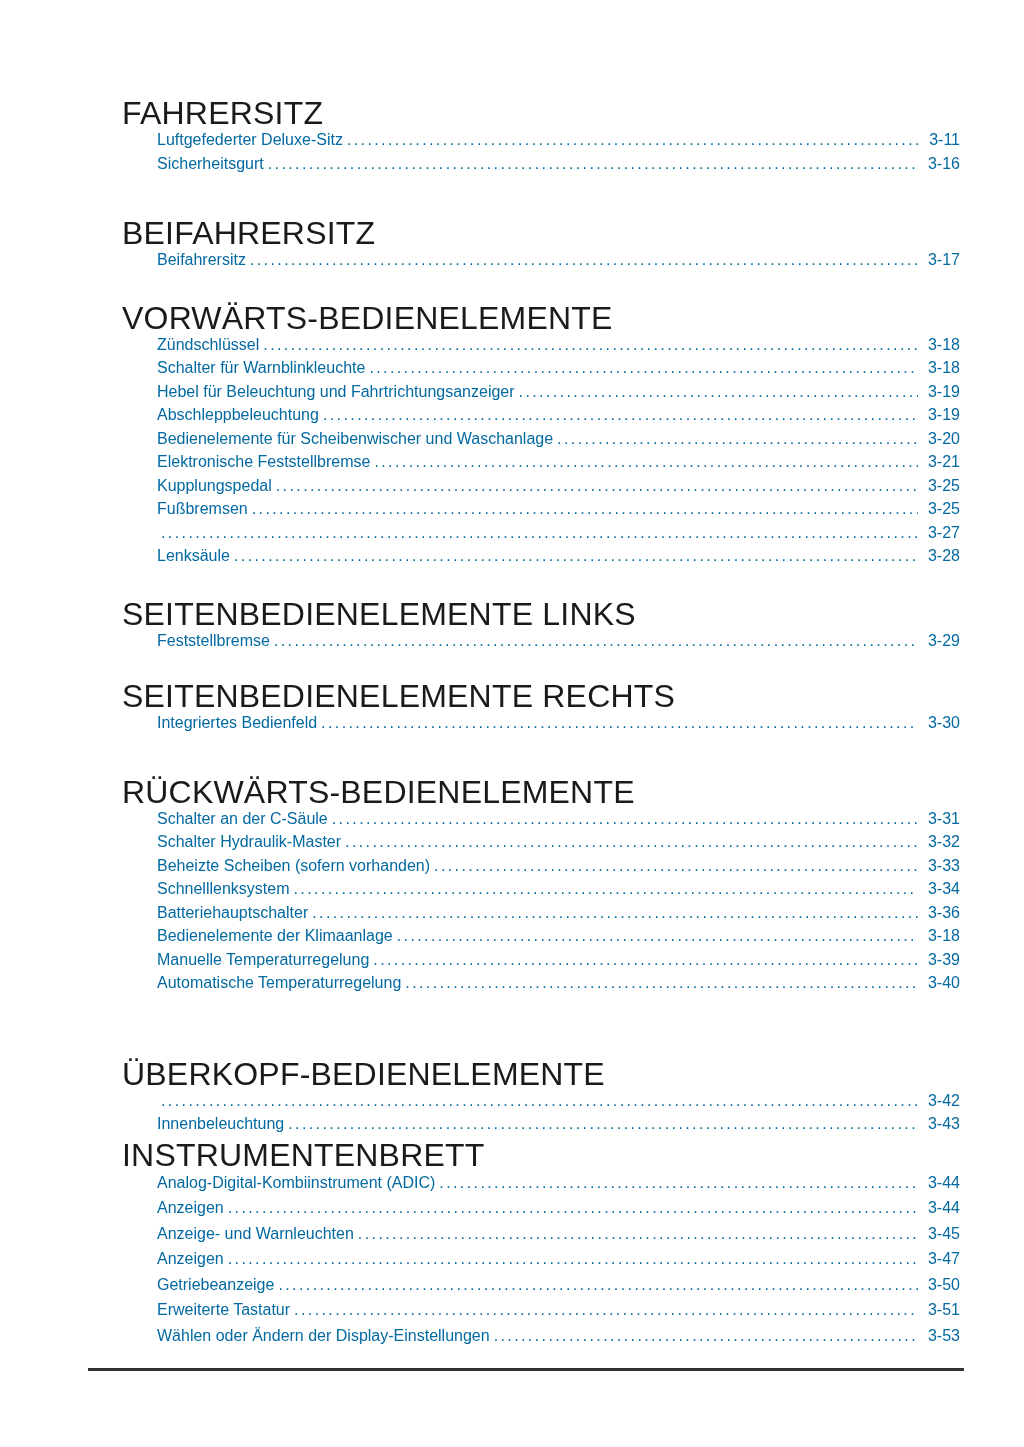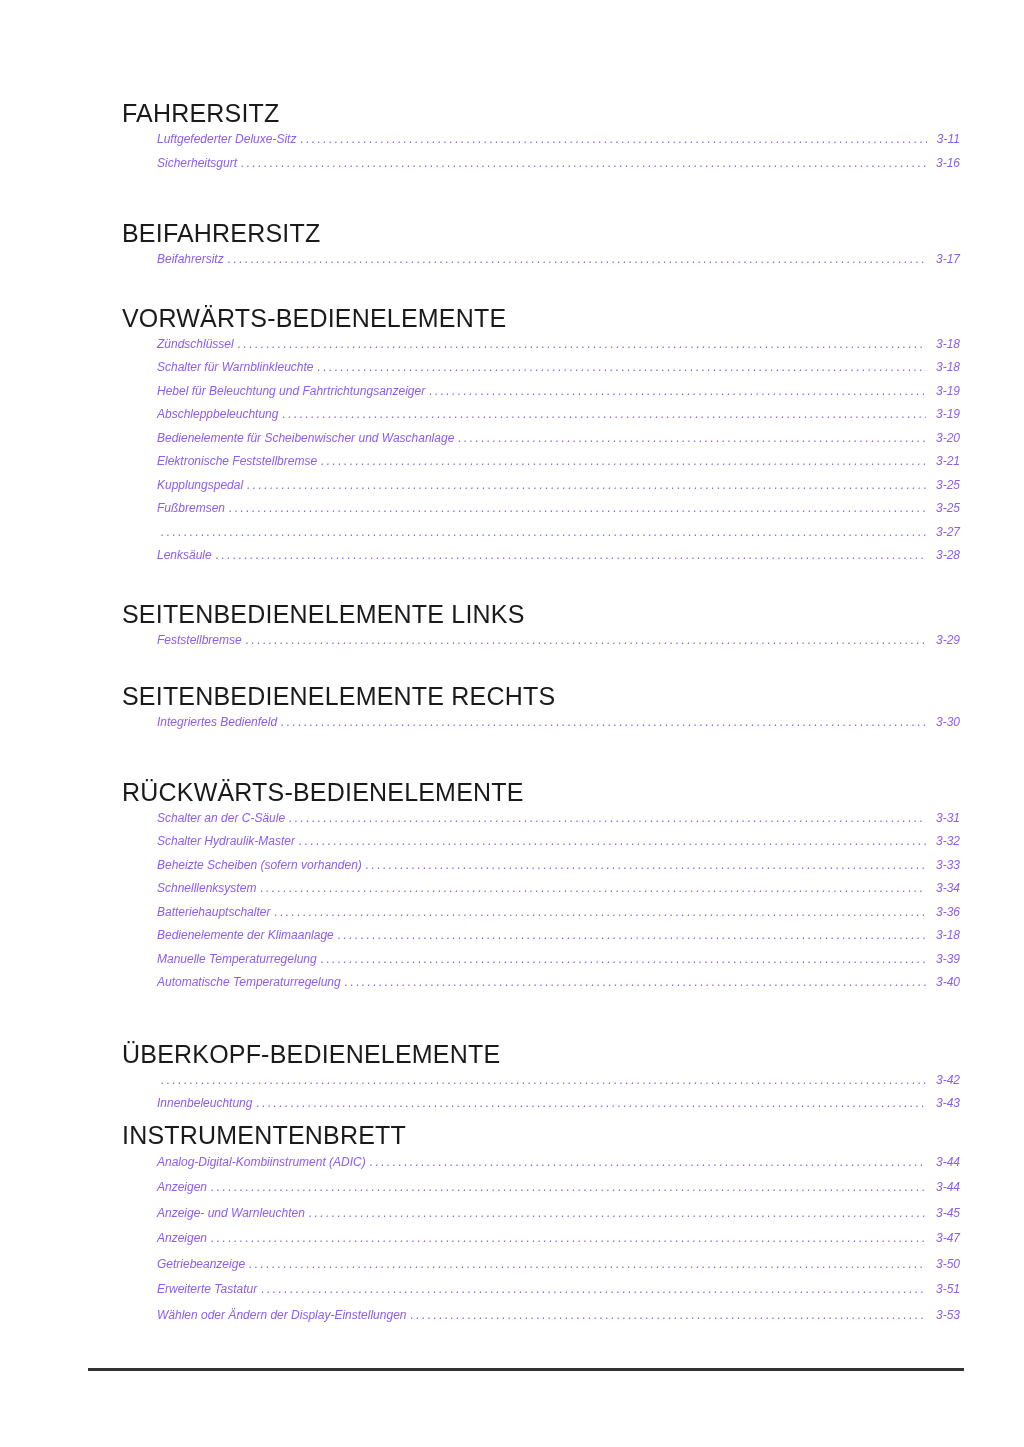--- a/index.html
+++ b/index.html
@@ -22,42 +22,41 @@
     top: 98px;
     width: 838px;
   }
   .toc-section { margin: 0; }
   .toc-section:nth-child(1) { margin-top: 0; }
   .toc-section:nth-child(2) { margin-top: 43px; }
   .toc-section:nth-child(3) { margin-top: 31px; }
   .toc-section:nth-child(4) { margin-top: 31px; }
   .toc-section:nth-child(5) { margin-top: 29px; }
   .toc-section:nth-child(6) { margin-top: 42px; }
-  .toc-section:nth-child(7) { margin-top: 44px; }
+  .toc-section:nth-child(7) { margin-top: 64px; }
   .toc-section:nth-child(8) { margin-top: 4px; }
 
   .section-title {
     margin: 0;
-    font-size: 25px;
+    font-size: 32px;
     line-height: 30px;
     font-weight: 400;
     letter-spacing: 0.2px;
     color: #1a1a1a;
     white-space: nowrap;
   }
   .entries {
     margin-left: 35px;
   }
   .toc-row {
     display: flex;
     align-items: baseline;
-    font-size: 12px;
+    font-size: 16px;
     line-height: 23.5px;
-    color: #8b5cf6;
-    font-style: italic;
+    color: #0369a1;
   }
   
   .toc-section:nth-child(8) .toc-row { line-height: 25.5px; }
 
   .entry-label {
     flex: 0 0 auto;
     white-space: nowrap;
   }
   .leader {
     flex: 1 1 auto;

